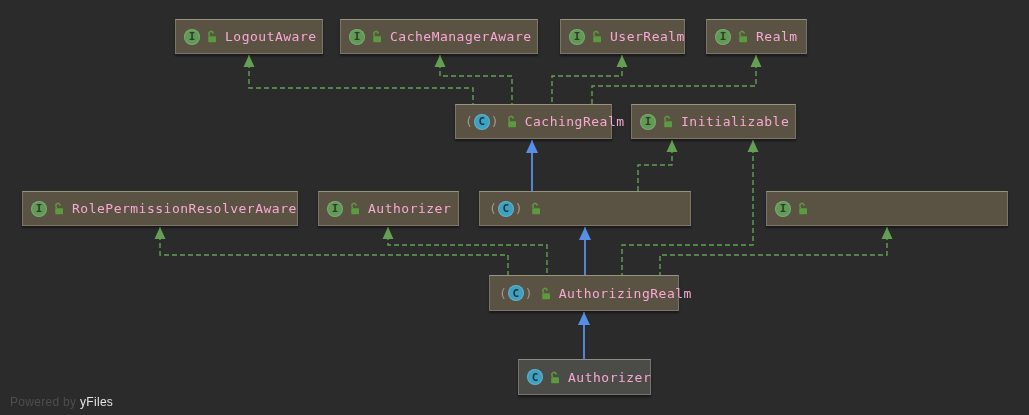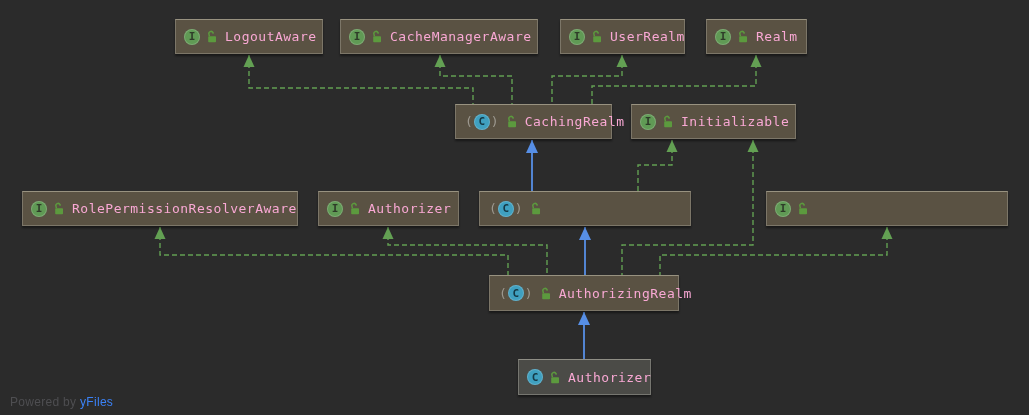--- a/index.html
+++ b/index.html
@@ -17,21 +17,21 @@
          width:16px;height:16px;border-radius:50%;
          font-size:11px;font-weight:bold;line-height:1;
          box-shadow:inset 0 0 0 1px rgba(255,255,255,0.18);}
   .badge.iface{background:#609a55;color:#2e3b29;}
   .badge.cls{background:#3fa0c0;color:#153946;}
   .abstract-wrap{display:inline-flex;align-items:center;flex:0 0 auto;}
   .abstract-wrap .paren{color:#9d9990;font-size:13px;line-height:1;margin:0 1px;}
   .lock{display:inline-flex;flex:0 0 auto;margin-left:-1px;}
   #watermark{position:absolute;left:10px;bottom:6px;font-family:"Liberation Sans",sans-serif;
              font-size:12px;color:#4e4e51;letter-spacing:0.3px;}
-  #watermark .brand{color:#3b82f6;}
+  #watermark .brand{color:#e5e5e5;}
 </style>
 </head>
 <body>
 
 <div id="stage">
   <svg id="edge-layer" xmlns="http://www.w3.org/2000/svg" width="1029" height="415" viewBox="0 0 1029 415">
       <polyline points="249,55 249,88 473,88 473,104" fill="none" stroke="#63a053" stroke-width="1.4" stroke-dasharray="5,3"></polyline>
       <polygon points="249,55 243.5,67 254.5,67" fill="#63a053"></polygon>
       <polyline points="440,55 440,76 512,76 512,104" fill="none" stroke="#63a053" stroke-width="1.4" stroke-dasharray="5,3"></polyline>
       <polygon points="440,55 434.5,67 445.5,67" fill="#63a053"></polygon>

